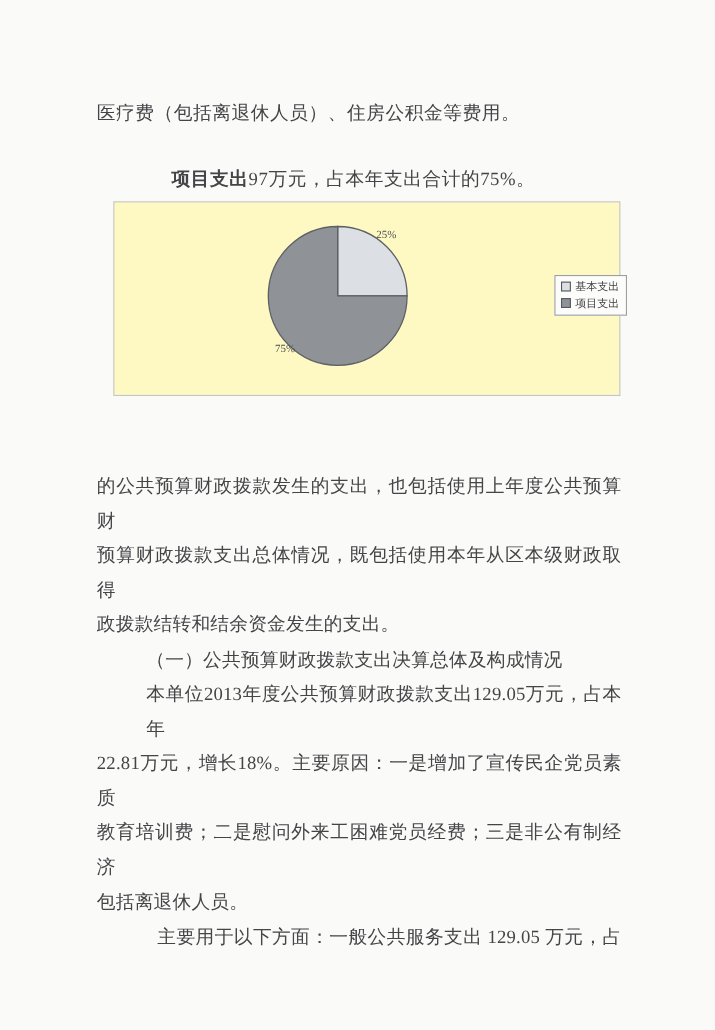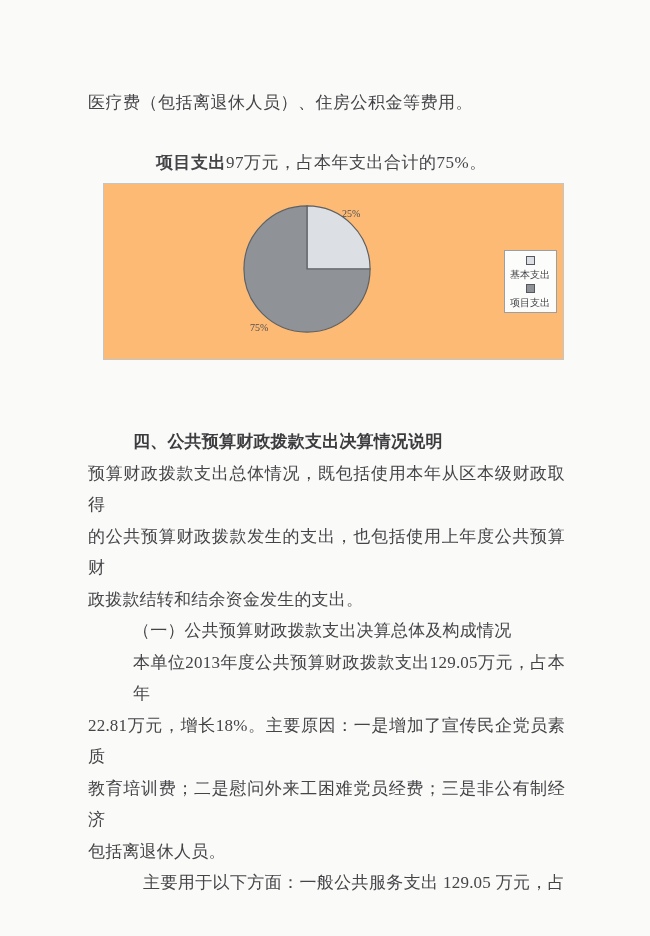--- a/index.html
+++ b/index.html
@@ -27,39 +27,39 @@
     white-space: nowrap;
     margin-left: 26px;
   }
   .highlight-line .b { font-weight: bold; }
 
   
   .chart-frame {
     left: 103px; top: 183px;
     width: 459px; height: 175px;
     border: 1px solid #c2c6c9;
-    background: #fdba74;
+    background: #fef9c3;
   }
   .pie-svg { position: absolute; left: 134px; top: 16px; width: 138px; height: 138px; }
   .pie-label {
     position: absolute;
     font-size: 10px; color: #4e4e52;
     font-family: "Liberation Serif", "DejaVu Serif", serif;
     white-space: nowrap;
   }
   .pie-label-a { left: 238px; top: 24px; }
-  .pie-label-b { left: 146px; top: 138px; }
+  .pie-label-b { left: 146px; top: 128px; }
   .legend {
     position: absolute; left: 400px; top: 66px;
     border: 1px solid #9b9fa3;
     background: #fcfcfb;
     padding: 5px 6px 4px 5px;
     display: flex; flex-direction: column; gap: 4px;
   }
-  .legend-row { display: flex; align-items: center; gap: 4px; flex-direction: column; }
+  .legend-row { display: flex; gap: 4px; }
   .legend-swatch {
     width: 9px; height: 9px;
     border: 1px solid #55585c;
     box-sizing: border-box;
     display: inline-block;
   }
   .legend-label {
     font-size: 10px; color: #3f3f42; white-space: nowrap;
     line-height: 11px;
   }
@@ -103,24 +103,23 @@
         <span class="legend-label">基本支出</span>
       </div>
       <div class="legend-row">
         <span class="legend-swatch" style="background: rgb(143, 147, 152);"></span>
         <span class="legend-label">项目支出</span>
       </div>
     </div>
   </div>
 
   <div class="abs text-block">
-    <div class="line indent bold">四、公共预算财政拨款支出决算情况说明</div>
 
+    <div class="line fill">的公共预算财政拨款发生的支出，也包括使用上年度公共预算财</div>
     <div class="line fill">预算财政拨款支出总体情况，既包括使用本年从区本级财政取得</div>
-    <div class="line fill">的公共预算财政拨款发生的支出，也包括使用上年度公共预算财</div>
     <div class="line">政拨款结转和结余资金发生的支出。</div>
 
     <div class="line indent">（一）公共预算财政拨款支出决算总体及构成情况</div>
 
     <div class="line indent fill">本单位2013年度公共预算财政拨款支出129.05万元，占本年</div>
     <div class="line fill">22.81万元，增长18%。主要原因：一是增加了宣传民企党员素质</div>
     <div class="line fill">教育培训费；二是慰问外来工困难党员经费；三是非公有制经济</div>
     <div class="line">包括离退休人员。</div>
 
     <div class="line indent2 fill">主要用于以下方面：一般公共服务支出 129.05 万元，占</div>

